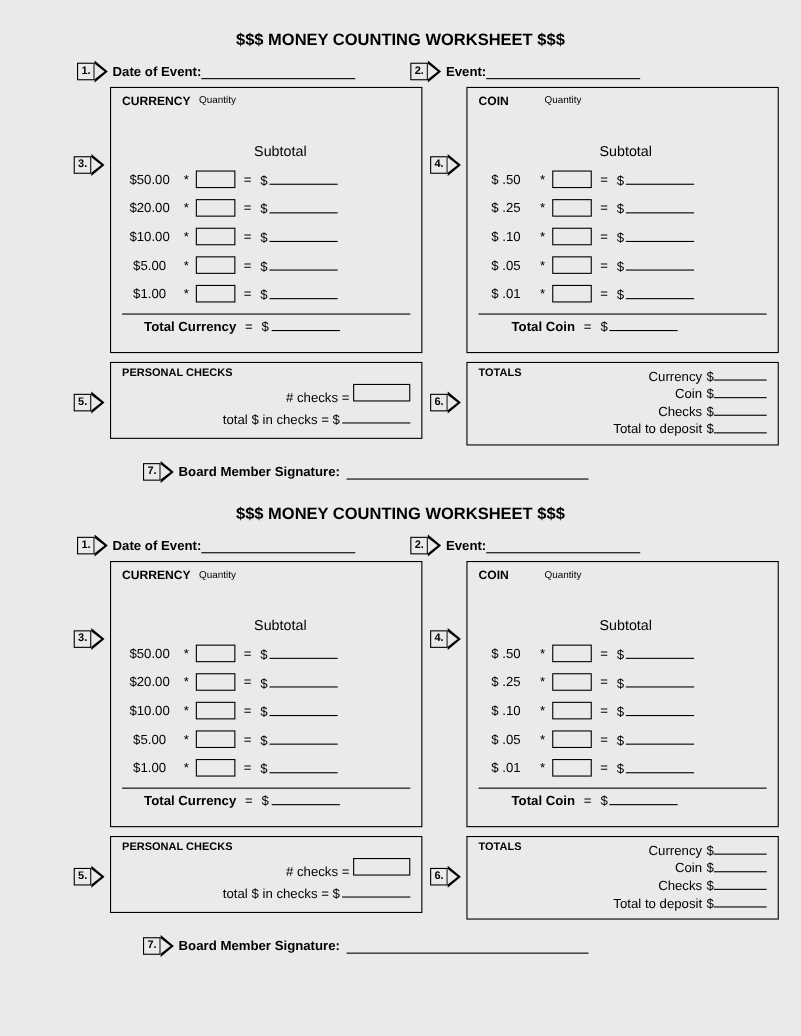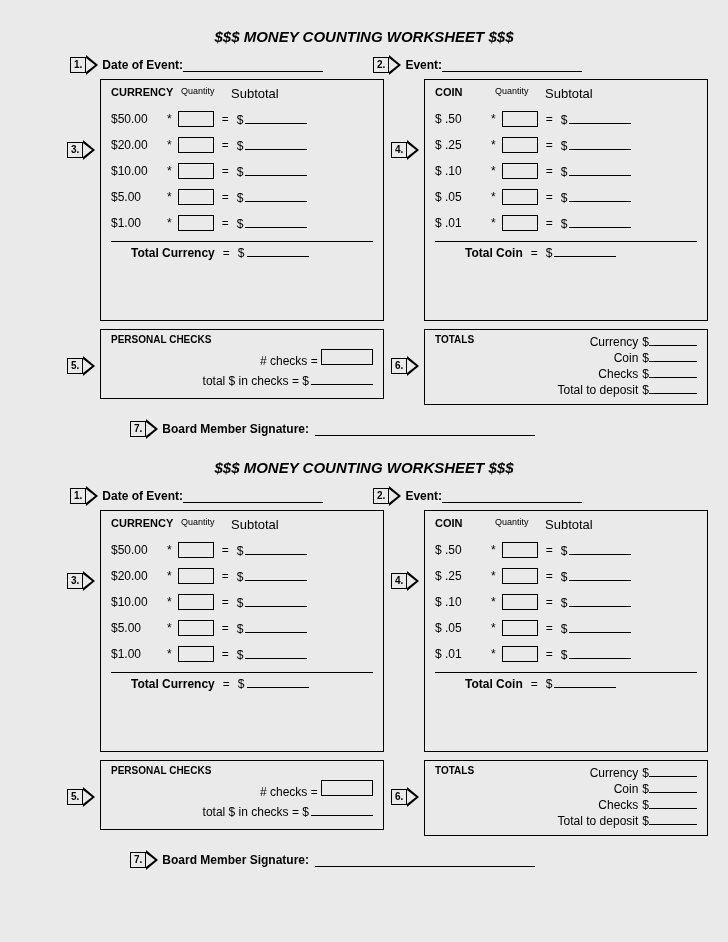--- a/index.html
+++ b/index.html
@@ -12,21 +12,20 @@
 .page {
   width: 688px;
   margin: 0 auto;
   background: #eaeaea;
 }
 .title {
   text-align: center;
   font-weight: bold;
   font-size: 15px;
   margin: 8px 0 10px 0;
-  font-style: italic;
 }
 .top-row {
   display: flex;
   gap: 0;
   margin-bottom: 4px;
 }
 .field-group {
   display: flex;
   align-items: center;
 }
@@ -87,30 +86,31 @@
 }
 .box-title {
   font-weight: bold;
   font-size: 11px;
 }
 .qty-label {
   font-size: 9px;
 }
 .subtotal-label {
   font-size: 13px;
+  margin-top: 44px;
 }
 .denom-row {
   display: flex;
   align-items: center;
   margin: 10px 0;
   font-size: 12px;
 }
 .denom-val {
   width: 50px;
-  text-align: left;
+  text-align: center;
 }
 .star {
   margin: 0 6px;
 }
 .qty-box {
   border: 1.5px solid #000;
   width: 34px;
   height: 14px;
   display: inline-block;
 }

